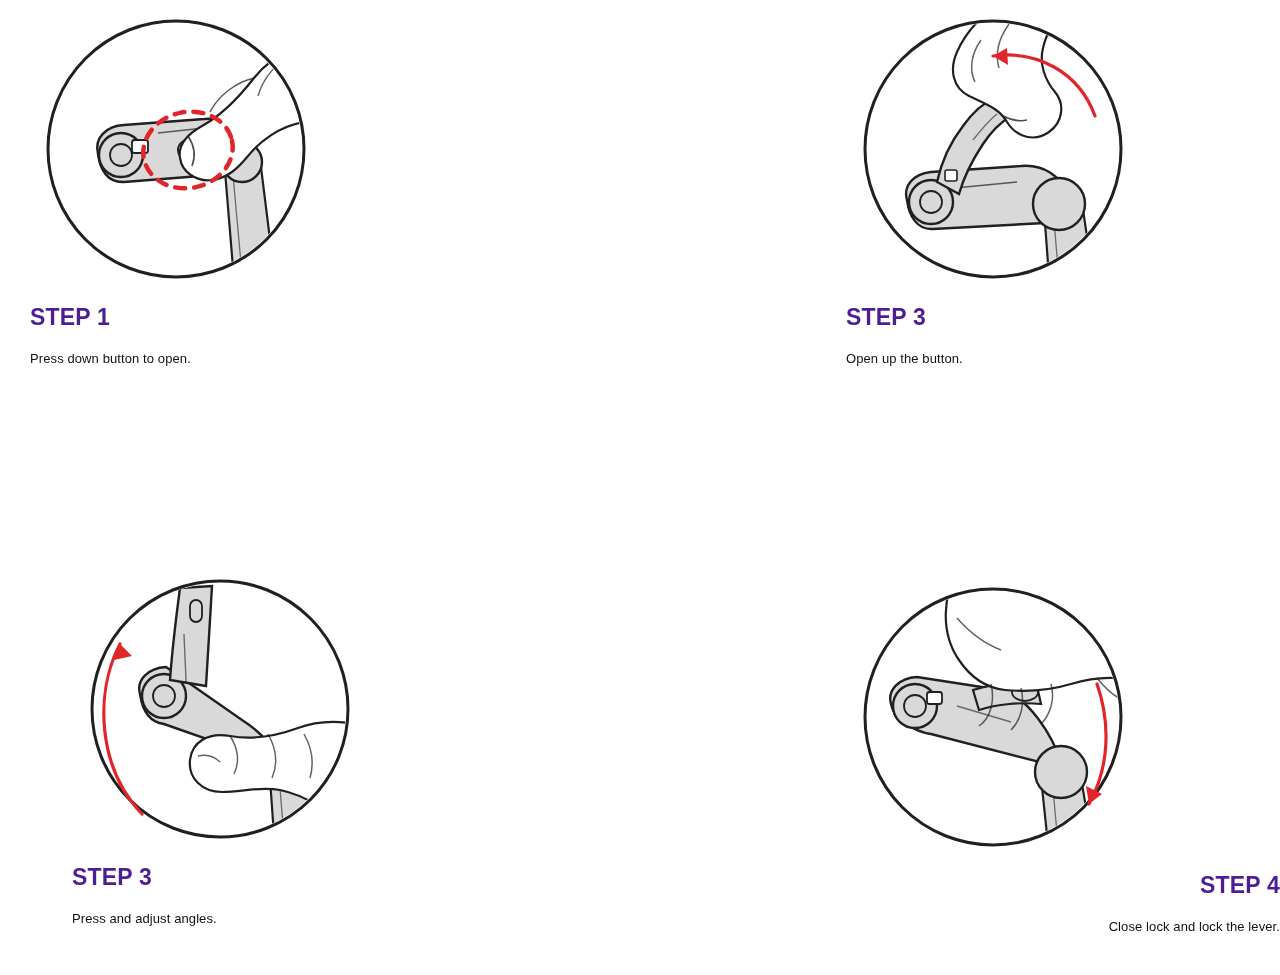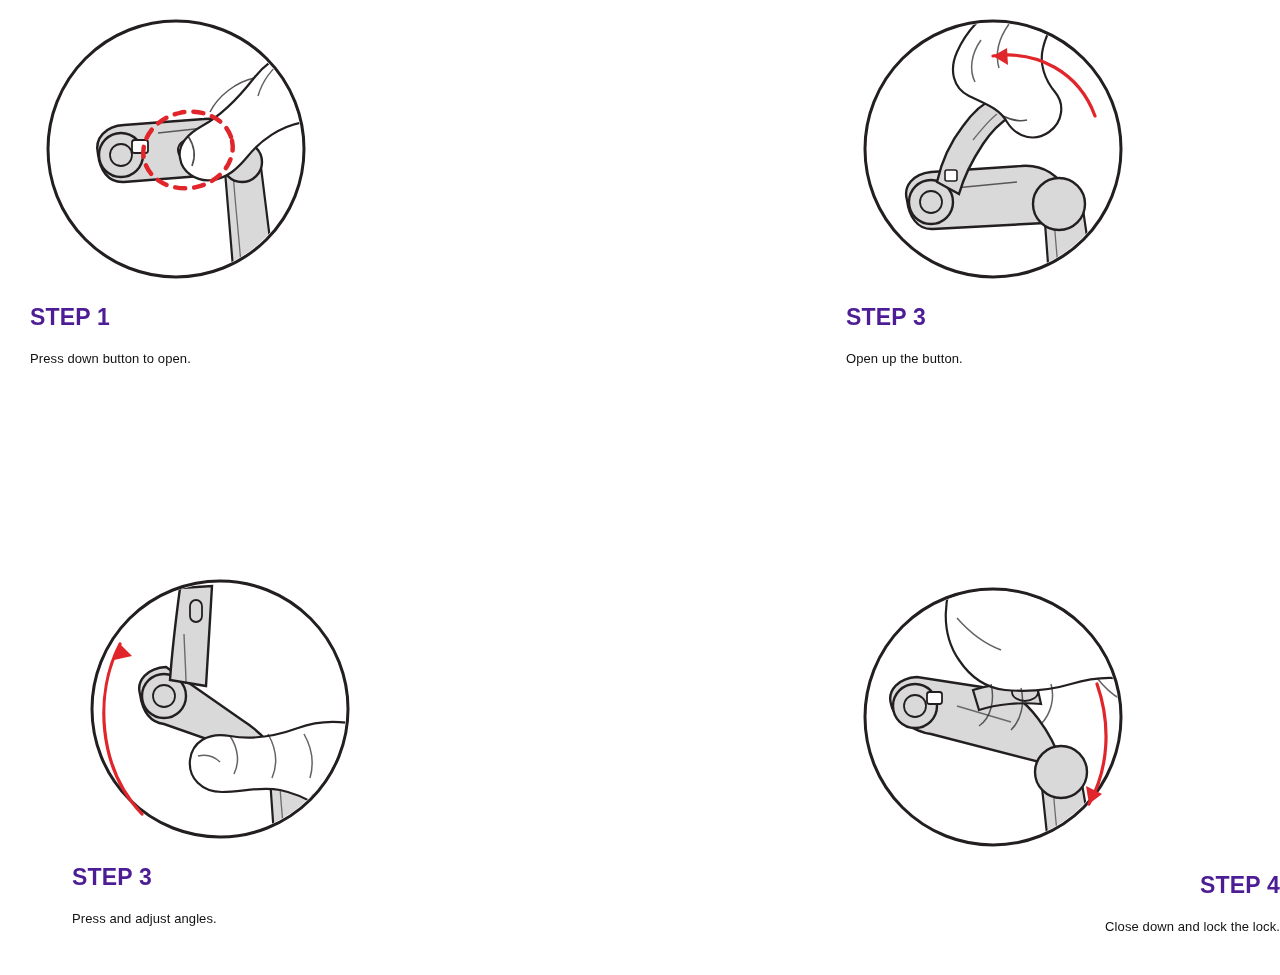--- a/index.html
+++ b/index.html
@@ -238,15 +238,15 @@
       </g>
 
       <g>
         <path d="M252 112 C266 152 264 196 244 232" fill="none" stroke="#e0262b" stroke-width="3.2" stroke-linecap="round"></path>
         <path d="M244 232 L241 214 L257 222 Z" fill="#e0262b"></path>
       </g>
     </svg>
   </div>
   <div class="caption">
     <div class="step-title">STEP 4</div>
-    <div class="step-desc">Close down and lock the lock.</div>
+    <div class="step-desc">Close lock and lock the lever.</div>
   </div>
 </div>
 
 </body></html>

